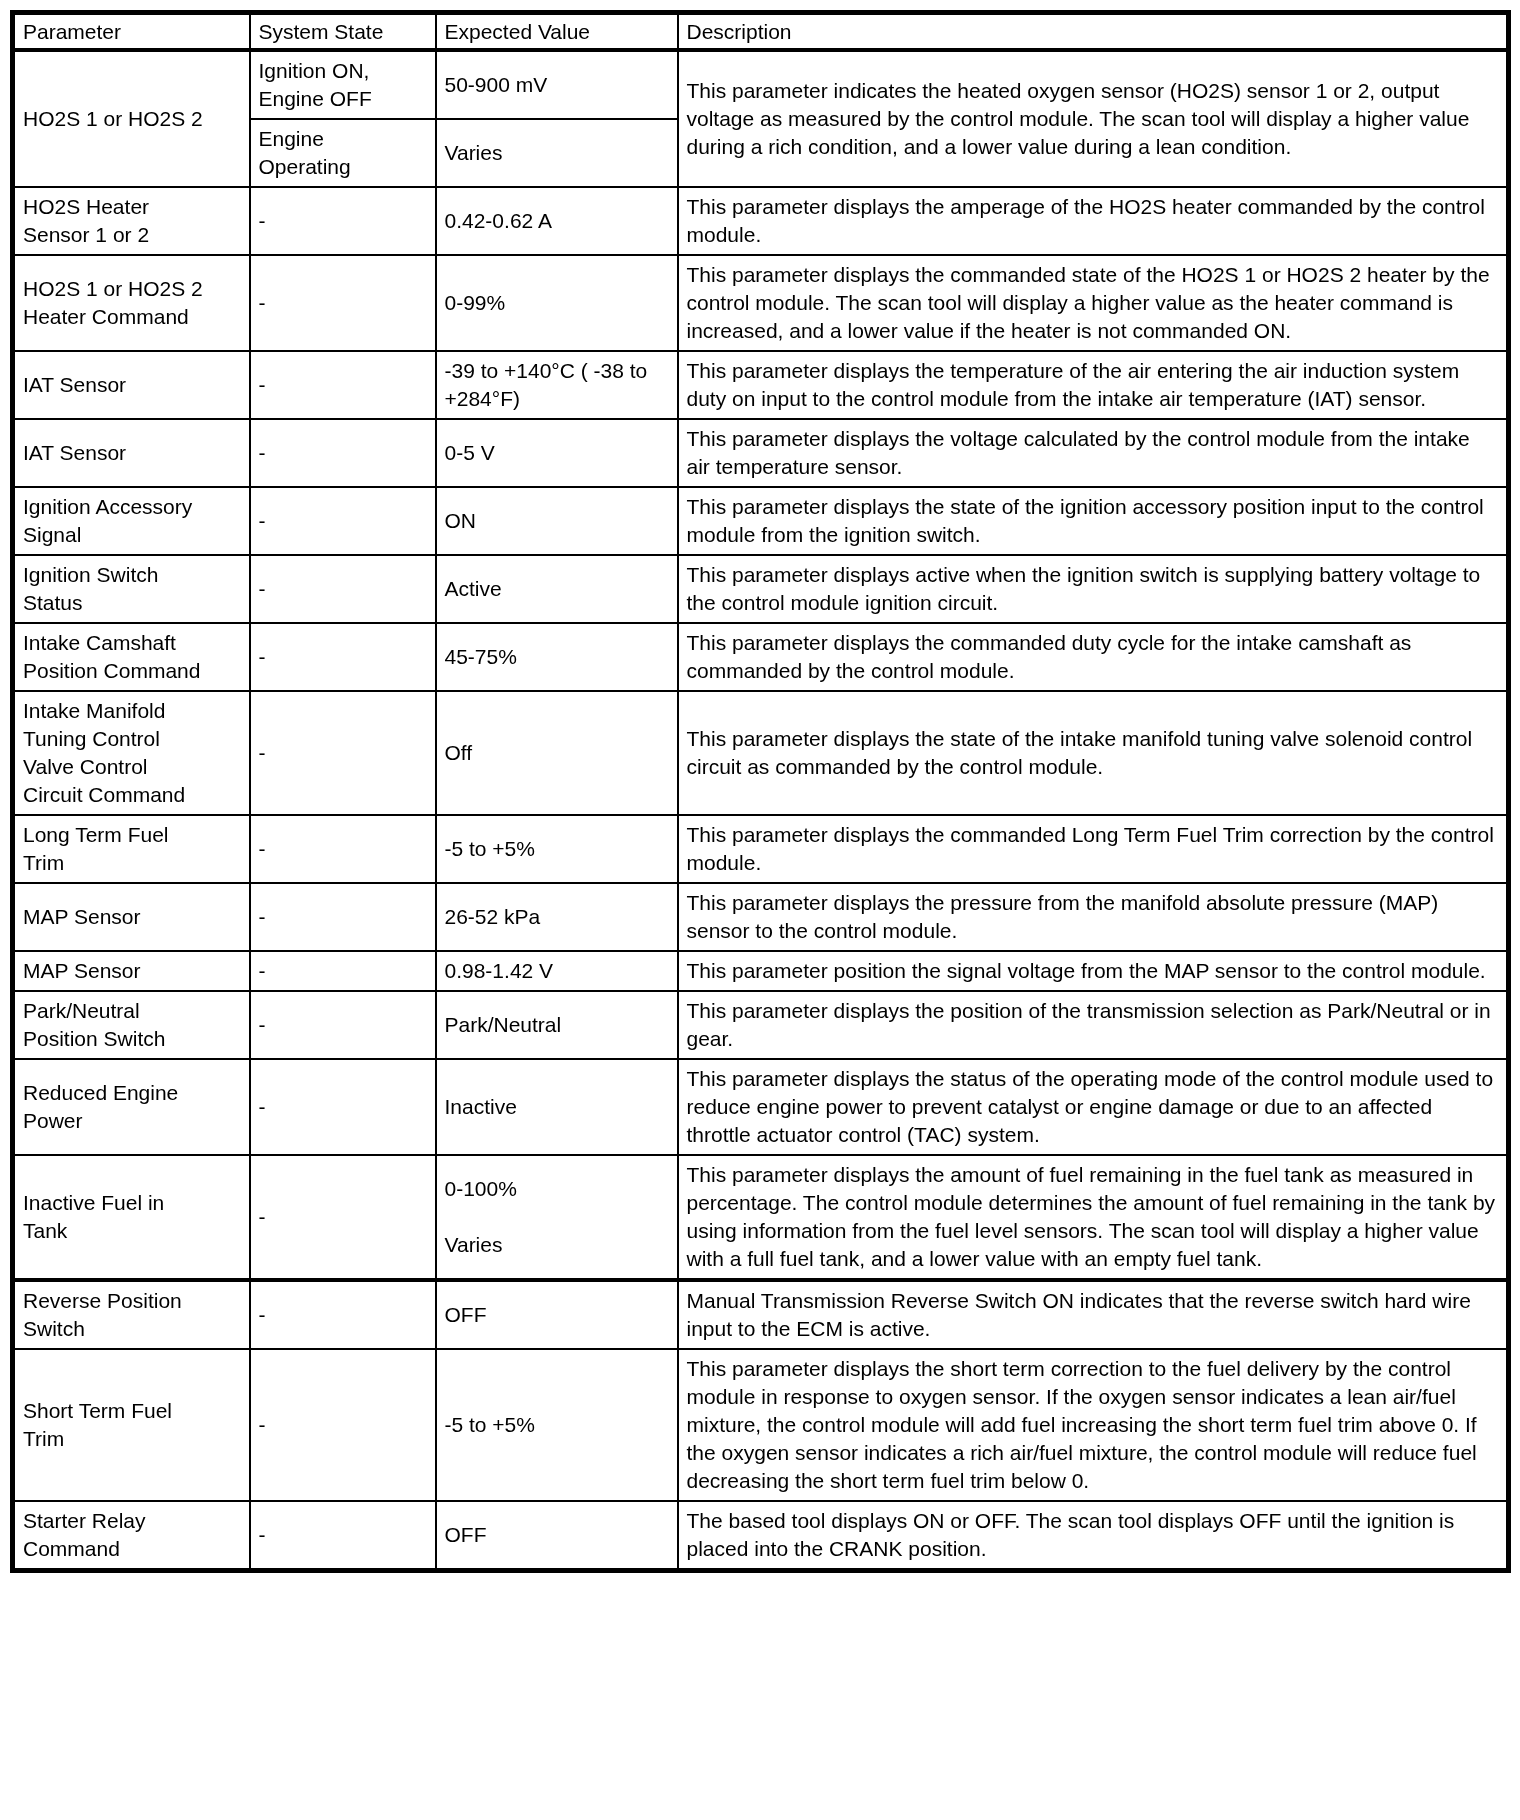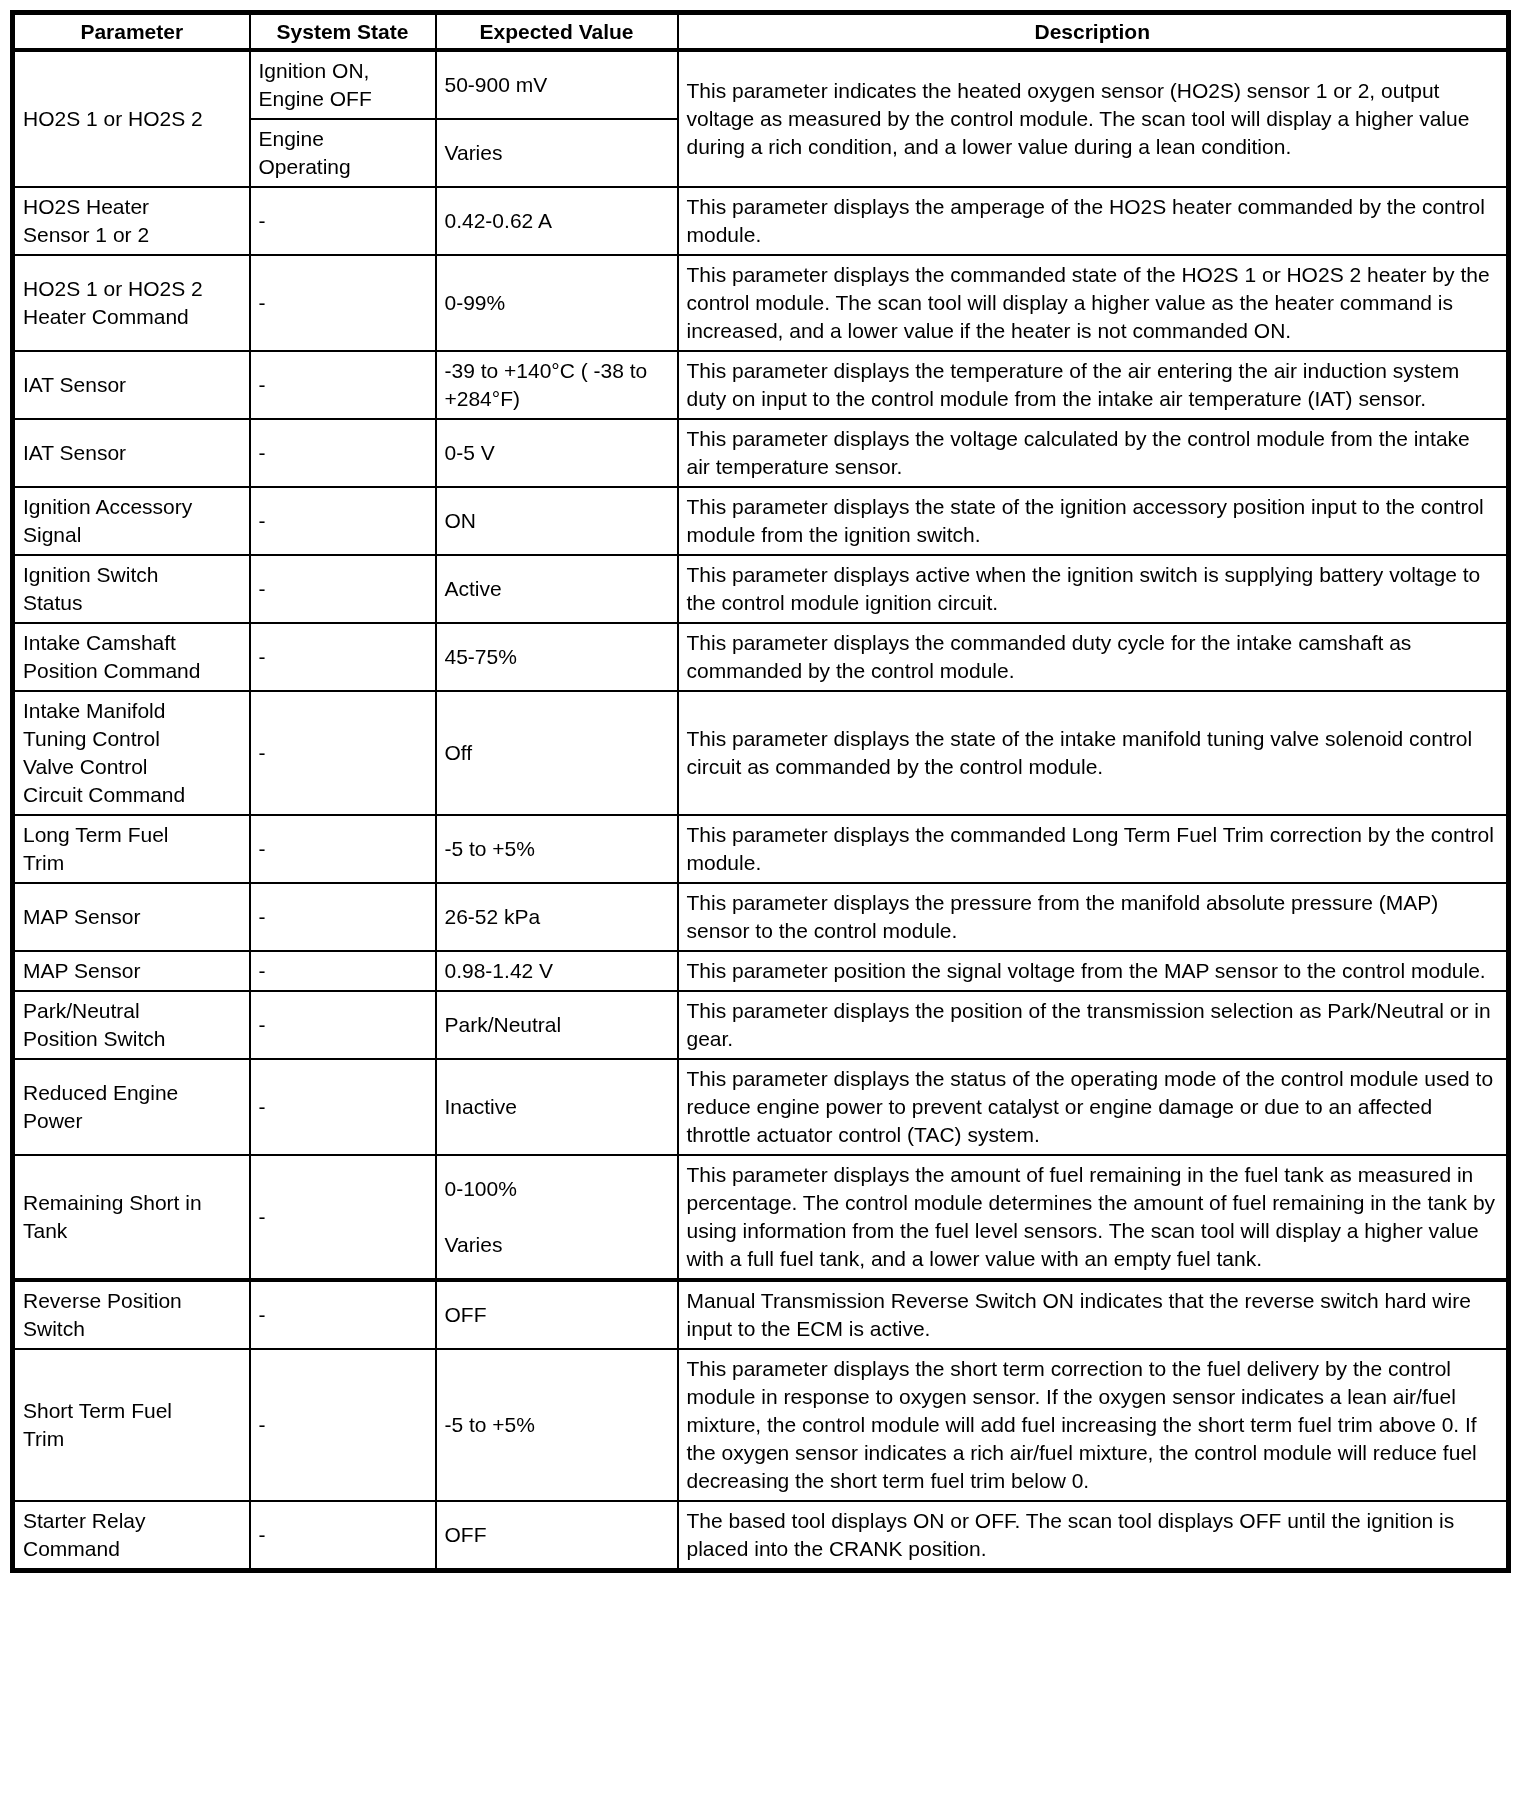--- a/index.html
+++ b/index.html
@@ -22,22 +22,21 @@
   th, td {
     border: 2px solid #000;
     padding: 5px 8px;
     font-size: 21px;
     line-height: 28px;
     vertical-align: middle;
     text-align: left;
     word-wrap: break-word;
   }
   thead th {
-    font-weight: bold;
-    text-align: center;
+    font-weight: normal;
     border-bottom-width: 4px;
     padding: 3px 8px;
     line-height: 27px;
   }
   td.param, td.state, td.value {
     white-space: pre-line;
   }
   tr.section-break td {
     border-top-width: 4px;
   }
@@ -156,21 +155,21 @@
         <td class="desc">This parameter displays the position of the transmission selection as Park/Neutral or in gear.</td>
       </tr>
       <tr>
         <td class="param">Reduced Engine
 Power</td>
         <td class="state">-</td>
         <td class="value">Inactive</td>
         <td class="desc">This parameter displays the status of the operating mode of the control module used to reduce engine power to prevent catalyst or engine damage or due to an affected throttle actuator control (TAC) system.</td>
       </tr>
       <tr>
-        <td class="param">Remaining Short in
+        <td class="param">Inactive Fuel in
 Tank</td>
         <td class="state">-</td>
         <td class="value">0-100%
 
 Varies</td>
         <td class="desc">This parameter displays the amount of fuel remaining in the fuel tank as measured in percentage. The control module determines the amount of fuel remaining in the tank by using information from the fuel level sensors. The scan tool will display a higher value with a full fuel tank, and a lower value with an empty fuel tank.</td>
       </tr>
       <tr class="section-break">
         <td class="param">Reverse Position
 Switch</td>

